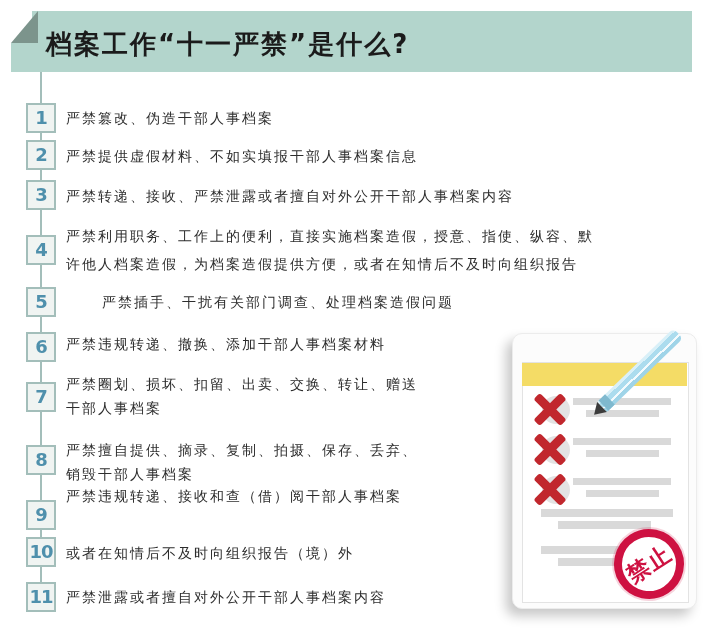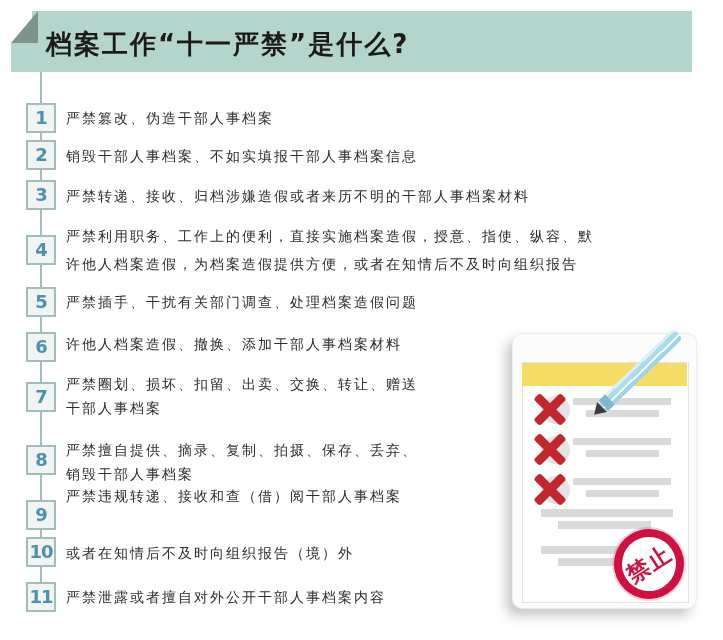--- a/index.html
+++ b/index.html
@@ -59,30 +59,30 @@
   <div class="banner"></div>
   <div class="banner-tail"></div>
   <div class="banner-fold"></div>
   <div class="banner-title">档案工作“十一严禁”是什么?</div>
 
   <div class="timeline"></div>
   <div id="list-host">
       <div class="num-box" style="top: 103px;">1</div>
       <div class="item-text" style="top: 107px; line-height: 22px;">严禁篡改、伪造干部人事档案</div>
       <div class="num-box" style="top: 140px;">2</div>
-      <div class="item-text" style="top: 145px; line-height: 22px;">销毁干部人事档案、不如实填报干部人事档案信息</div>
+      <div class="item-text" style="top: 145px; line-height: 22px;">严禁提供虚假材料、不如实填报干部人事档案信息</div>
       <div class="num-box" style="top: 180px;">3</div>
-      <div class="item-text" style="top: 185px; line-height: 22px;">严禁转递、接收、归档涉嫌造假或者来历不明的干部人事档案材料</div>
+      <div class="item-text" style="top: 185px; line-height: 22px;">严禁转递、接收、严禁泄露或者擅自对外公开干部人事档案内容</div>
       <div class="num-box" style="top: 235px;">4</div>
       <div class="item-text" style="top: 222px; line-height: 28px;">严禁利用职务、工作上的便利，直接实施档案造假，授意、指使、纵容、默
 许他人档案造假，为档案造假提供方便，或者在知情后不及时向组织报告</div>
       <div class="num-box" style="top: 287px;">5</div>
-      <div class="item-text" style="top: 291px; line-height: 22px;">严禁插手、干扰有关部门调查、处理档案造假问题</div>
+      <div class="item-text" style="top: 291px; line-height: 22px; margin-left: 36px;">严禁插手、干扰有关部门调查、处理档案造假问题</div>
       <div class="num-box" style="top: 332px;">6</div>
-      <div class="item-text" style="top: 333px; line-height: 22px;">许他人档案造假、撤换、添加干部人事档案材料</div>
+      <div class="item-text" style="top: 333px; line-height: 22px;">严禁违规转递、撤换、添加干部人事档案材料</div>
       <div class="num-box" style="top: 382px;">7</div>
       <div class="item-text" style="top: 372px; line-height: 24px;">严禁圈划、损坏、扣留、出卖、交换、转让、赠送
 干部人事档案</div>
       <div class="num-box" style="top: 445px;">8</div>
       <div class="item-text" style="top: 438px; line-height: 24px;">严禁擅自提供、摘录、复制、拍摄、保存、丢弃、
 销毁干部人事档案</div>
       <div class="num-box" style="top: 500px;">9</div>
       <div class="item-text" style="top: 485px; line-height: 22px;">严禁违规转递、接收和查（借）阅干部人事档案</div>
       <div class="num-box" style="top: 537px;">10</div>
       <div class="item-text" style="top: 542px; line-height: 22px;">或者在知情后不及时向组织报告（境）外</div>

